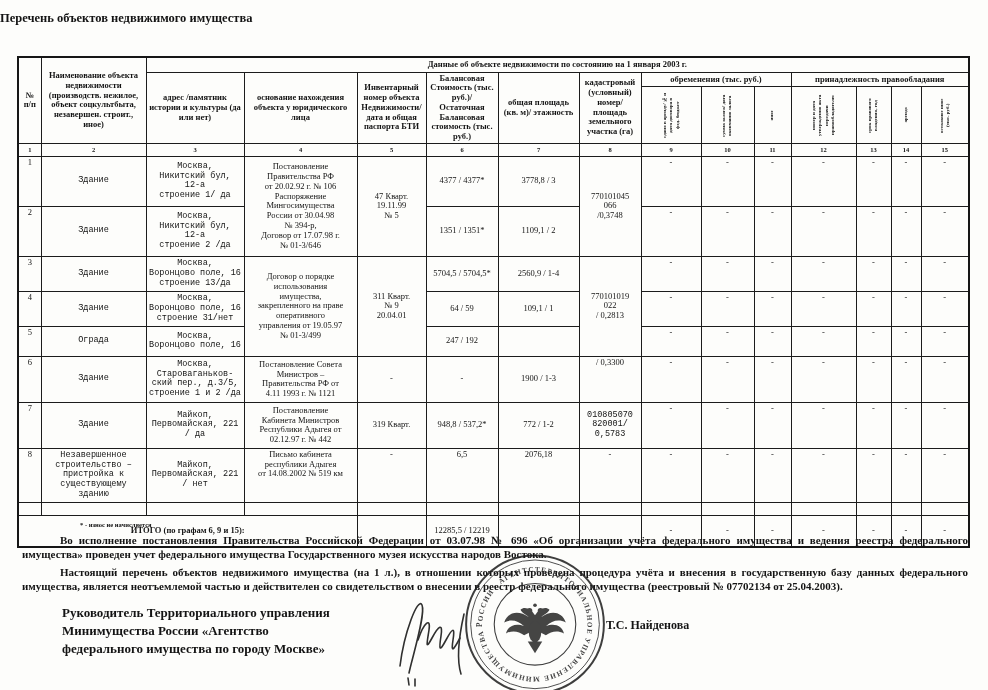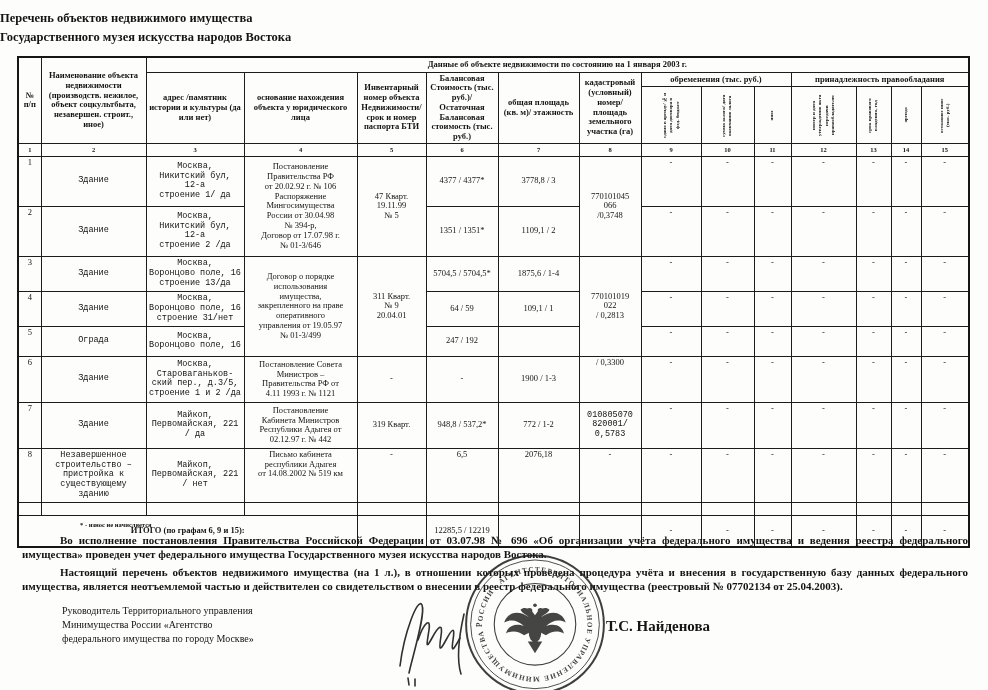--- a/index.html
+++ b/index.html
@@ -21,33 +21,32 @@
   td.L{text-align:left;vertical-align:top;font-family:Liberation Mono, monospace;}
   td.itl{font-weight:bold;font-size:9px;}
   td.itv{font-size:9px;}
   tr.h1{height:15px;} tr.h2{height:10px;} tr.h3{height:47px;} tr.nrow{height:13px;}
   tr.r1,tr.r2{height:50px;} tr.r3,tr.r4{height:35px;} tr.r5{height:30px;}
   tr.r6,tr.r7{height:46px;} tr.r8{height:54px;} tr.emp{height:13px;} tr.itg{height:32px;}
   .footnote{position:absolute;left:80px;top:521px;font-size:6.5px;font-weight:bold;}
   .bodytext{position:absolute;left:22px;top:533px;width:946px;font-size:11px;font-weight:bold;
             text-align:justify;line-height:1.3;}
   .bodytext p{margin:0 0 3px 0;text-indent:38px;}
-  .sigblock{position:absolute;left:62px;top:604px;font-size:10px;font-weight:normal;line-height:1.4;}
-  .signame{position:absolute;left:606px;top:618px;font-size:15px;font-weight:bold;}
+  .sigblock{position:absolute;left:62px;top:604px;font-size:13px;font-weight:bold;line-height:1.4;}
+  .signame{position:absolute;left:606px;top:618px;font-size:12px;font-weight:bold;}
   .stamp{position:absolute;left:430px;top:550px;pointer-events:none;}
   .autograph{position:absolute;left:388px;top:578px;pointer-events:none;}
 </style>
 </head>
 <body>
 
 <div class="page">
 
   <div class="title">
     <div>Перечень объектов недвижимого имущества</div>
-    <div>Государственного музея искусства народов Востока</div>
   </div>
 
   <table class="main">
     <colgroup>
       <col style="width:23px">
         <col style="width:105px">
         <col style="width:98px">
         <col style="width:113px">
       <col style="width:69px">
         <col style="width:72px">
@@ -63,21 +62,21 @@
     </colgroup>
     <tbody>
         <tr class="h1">
       <td class="hd" rowspan="3">№ п/п</td>
       <td class="hd" rowspan="3">Наименование объекта недвижимости (производств. нежилое, объект соцкультбыта, незавершен. строит., иное)</td>
       <td class="thd" colspan="13">Данные об объекте недвижимости по состоянию на 1 января 2003 г.</td>
     </tr>
     <tr class="h2">
       <td class="hd" rowspan="2">адрес /памятник истории и культуры (да или нет)</td>
       <td class="hd" rowspan="2">основание нахождения объекта у юридического лица</td>
-      <td class="hd" rowspan="2">Инвентарный номер объекта Недвижимости/ срок и номер паспорта БТИ</td>
+      <td class="hd" rowspan="2">Инвентарный номер объекта Недвижимости/ дата и общая паспорта БТИ</td>
       <td class="hd" rowspan="2">Балансовая Стоимость (тыс. руб.)/ Остаточная Балансовая стоимость (тыс. руб.)</td>
       <td class="hd" rowspan="2">общая площадь (кв. м)/ этажность</td>
       <td class="hd" rowspan="2">кадастровый (условный) номер/ площадь земельного участка (га)</td>
       <td class="ghd" colspan="3">обременения (тыс. руб.)</td>
       <td class="ghd" colspan="4">принадлежность правообладания</td>
     </tr>
     <tr class="h3">
       <td class="hd"><div class="rot">сдано в аренду/ № и дата договора в фед. бюджет</div></td>
       <td class="hd"><div class="rot">сумма залога/ дата окончания залога</div></td>
       <td class="hd"><div class="rot">иное</div></td>
@@ -164,21 +163,21 @@
 использования
 имущества,
 закрепленного на праве
 оперативного
 управления  от 19.05.97
 № 01-3/499</td>
       <td rowspan="3">311 Кварт.
 № 9
 20.04.01</td>
       <td>5704,5 / 5704,5*</td>
-      <td>1875,6 / 1-4</td>
+      <td>2560,9 / 1-4</td>
       <td rowspan="3">770101019
 022
 / 0,2813</td>
       <td style="vertical-align:top">-</td>
       <td style="vertical-align:top">-</td>
       <td style="vertical-align:top">-</td>
       <td style="vertical-align:top">-</td>
       <td style="vertical-align:top">-</td>
       <td style="vertical-align:top">-</td>
       <td style="vertical-align:top">-</td>

